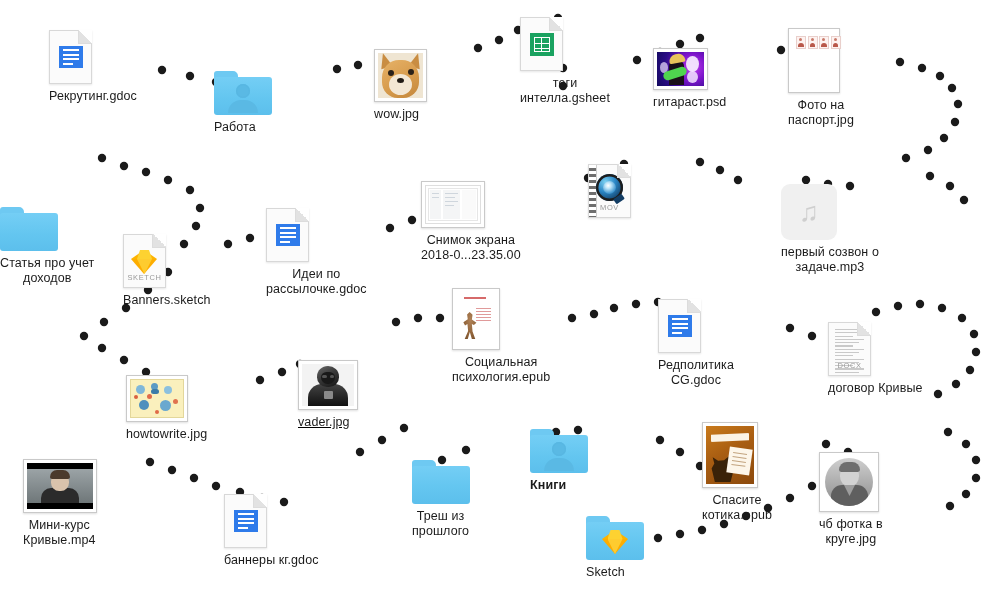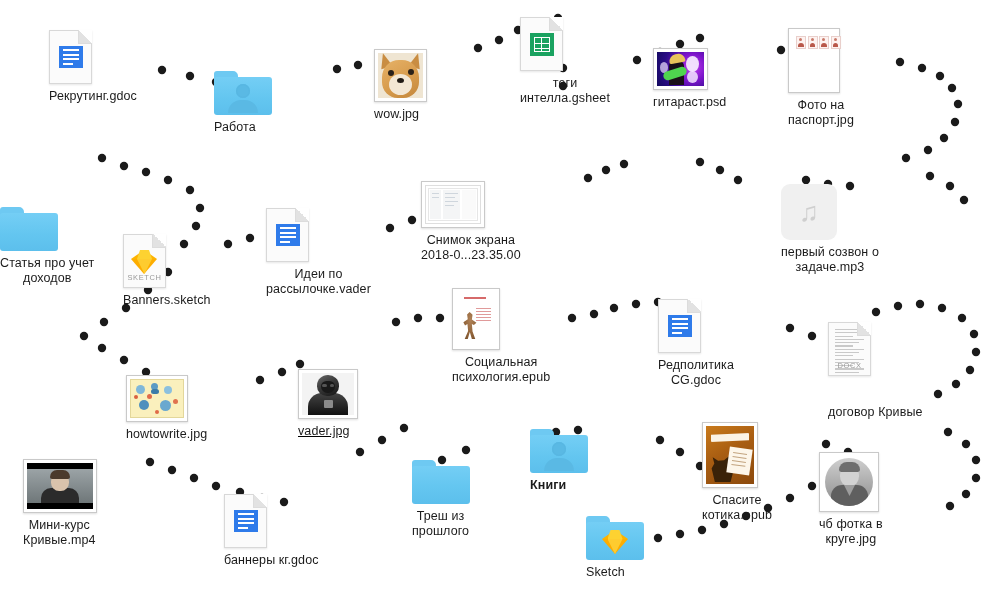--- a/index.html
+++ b/index.html
@@ -495,21 +495,21 @@
               <div class="gdoc-block">
                 <i></i>
                 <i></i>
                 <i></i>
                 <i></i>
               </div>
             </div>
           </div>
         </div>
         <div class="label">Идеи по
-рассылочке.vader</div>
+рассылочке.gdoc</div>
       </div>
       <div class="item" style="left: 496px; top: 170px;">
         <div class="icon-wrap">
           <div class="thumb">
             <div class="img shot">
               <span class="col c1"></span>
               <span class="col c2"></span>
               <span class="col c3"></span>
               <span class="tl" style="left:6px;top:7px;width:7px"></span>
               <span class="tl" style="left:6px;top:11px;width:7px"></span>
@@ -517,20 +517,29 @@
               <span class="tl" style="left:19px;top:11px;width:10px"></span>
               <span class="tl" style="left:19px;top:15px;width:13px"></span>
               <span class="tl" style="left:19px;top:19px;width:9px"></span>
             </div>
           </div>
         </div>
         <div class="label">Снимок экрана
 2018-0...23.35.00</div>
       </div>
       <div class="item" style="left: 663px; top: 160px;">
+        <div class="icon-wrap">
+          <div class="doc">
+            <span class="mov-film"></span>
+            <div class="glyph" style="top:9px">
+              <div class="qt"></div>
+            </div>
+            <div class="ext">MOV</div>
+          </div>
+        </div>
       </div>
       <div class="item" style="left: 856px; top: 182px;">
         <div class="icon-wrap">
           <div class="music">
             <span class="note">♫</span>
           </div>
         </div>
         <div class="label">первый созвон о
 задаче.mp3</div>
       </div>
@@ -562,21 +571,21 @@
                 <i></i>
                 <i></i>
                 <i></i>
               </div>
             </div>
           </div>
         </div>
         <div class="label">Редполитика
 CG.gdoc</div>
       </div>
-      <div class="item" style="left: 903px; top: 318px; gap: 24px;">
+      <div class="item" style="left: 903px; top: 318px;">
         <div class="icon-wrap">
           <div class="doc">
             <div class="docx-lines">
               <i class="m"></i>
               <i></i>
               <i class="s"></i>
               <i></i>
               <i class="m"></i>
               <i class="s"></i>
               <i></i>
@@ -605,21 +614,21 @@
               <span class="b" style="left:16px;top:14px;width:5px;height:5px;background:#e06a4a"></span>
               <span class="b" style="left:42px;top:19px;width:5px;height:5px;background:#e0724f"></span>
               <span class="b" style="left:3px;top:15px;width:4px;height:4px;background:#d9603f"></span>
               <span class="b" style="left:24px;top:30px;width:4px;height:4px;background:#df6b49"></span>
               <span class="p" style="left:20px;top:9px;width:8px;height:5px;background:#3b7ba8"></span>
             </div>
           </div>
         </div>
         <div class="label">howtowrite.jpg</div>
       </div>
-      <div class="item" style="left: 373px; top: 361px; text-decoration: underline;">
+      <div class="item" style="left: 373px; top: 352px; text-decoration: underline;">
         <div class="icon-wrap">
           <div class="thumb">
             <div class="img vader">
               <span class="shoulders"></span>
               <span class="helm"></span>
               <span class="face"></span>
               <span class="eyeL"></span>
               <span class="eyeR"></span>
               <span class="chest"></span>
             </div>

